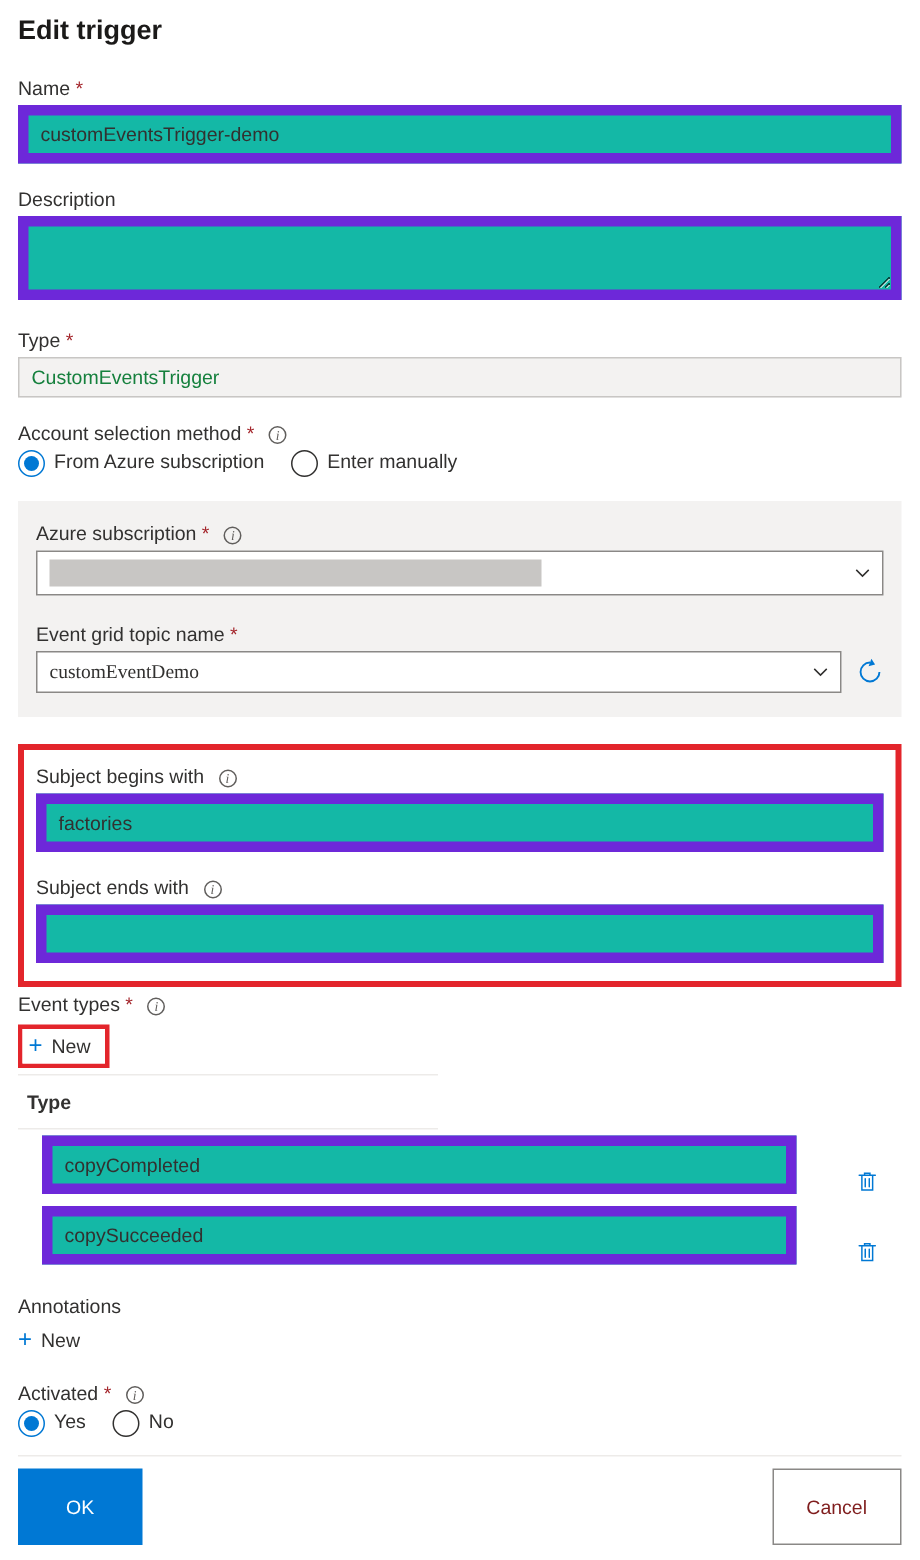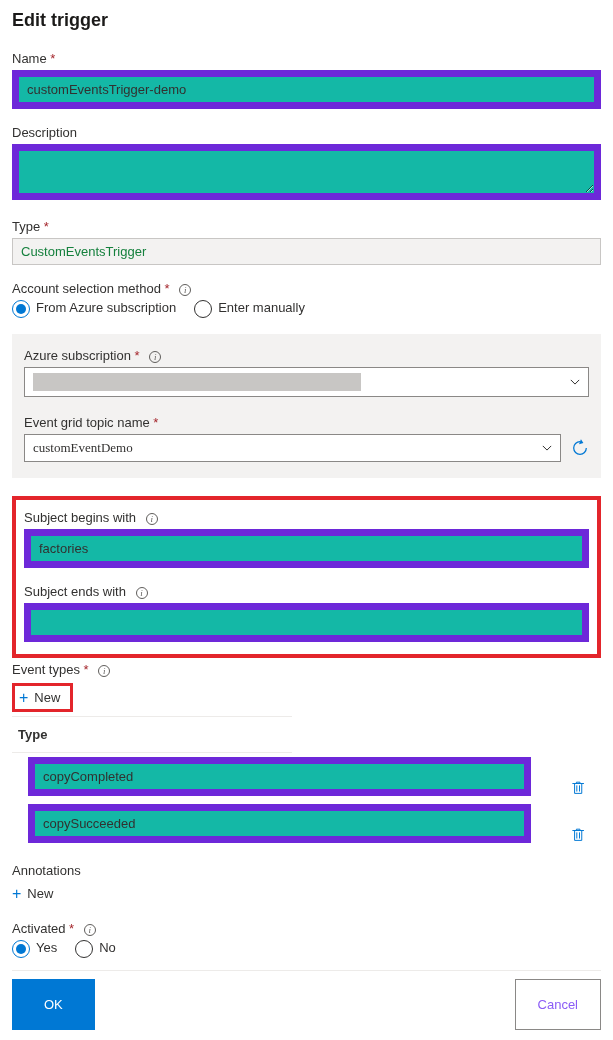--- a/index.html
+++ b/index.html
@@ -215,21 +215,21 @@
     .btn-primary {
       background: #0078d4;
       color: #ffffff;
       border: none;
       padding: 18px 32px;
       font-size: 13px;
       cursor: pointer;
     }
     .btn-secondary {
       background: #ffffff;
-      color: #8b5cf6;
+      color: #7f1d1d;
       border: 1px solid #8a8886;
       padding: 5px 22px;
       font-size: 13px;
       cursor: pointer;
     }
   </style>
 </head>
 <body>
 
 <h1>Edit trigger</h1>

